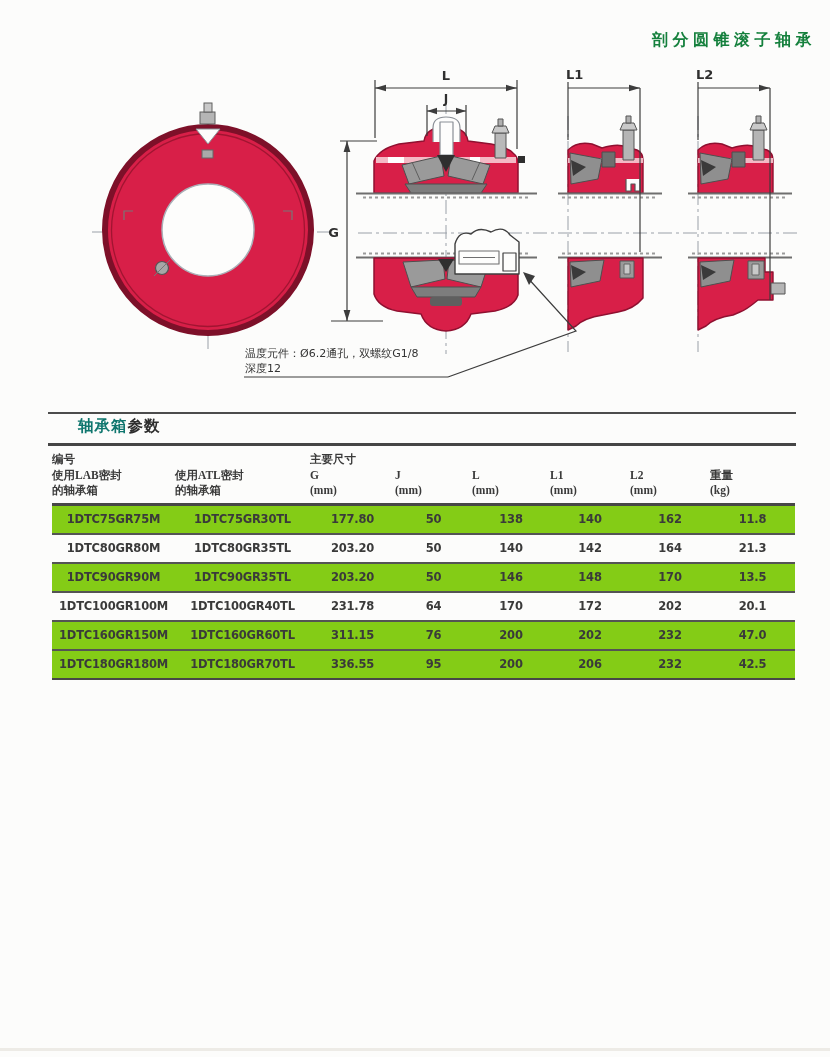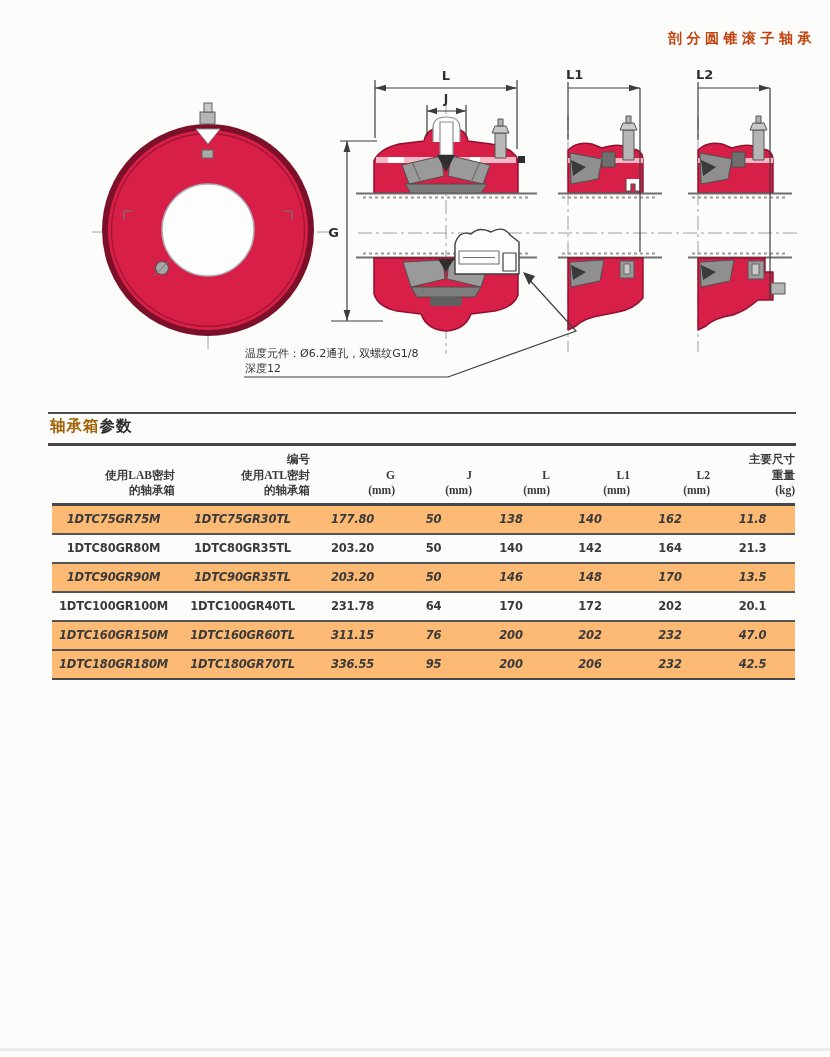--- a/index.html
+++ b/index.html
@@ -3,44 +3,44 @@
 <meta charset="utf-8">
 <style>
   html,body{margin:0;padding:0;background:#e9e7e3;}
   .page{
     position:relative;width:830px;height:1057px;margin:0 auto;
     background:#fcfcfb;overflow:hidden;
     font-family:"DejaVu Sans","Liberation Sans",sans-serif;
   }
   .doc-title{
     position:absolute;top:30px;right:14px;
-    font-size:14px;letter-spacing:4.5px;color:#c2410c;font-weight:600;
+    font-size:16px;letter-spacing:4.5px;color:#15803d;font-weight:600;
   }
   svg{position:absolute;top:0;left:0;font-family:"DejaVu Sans","Liberation Sans",sans-serif;}
   .rule{position:absolute;left:48px;width:748px;background:#4c4c4c;}
   .rule-top{top:412px;height:2px;}
   .rule-bottom{top:443px;height:2.5px;background:#454545;}
   .section-title{
     position:absolute;left:50px;top:416px;margin:0;
     font-size:15.5px;font-weight:bold;color:#2e2e2e;letter-spacing:1px;
   }
-  .section-title .hl{color:#a16207;}
+  .section-title .hl{color:#0f766e;margin-left:28px;}
   table.params{
     position:absolute;top:450px;left:52px;width:743px;
     border-collapse:collapse;table-layout:fixed;
     font-size:11.5px;color:#3a3a3a;
   }
-  table.params th{font-weight:bold;text-align:right;padding:0;}
+  table.params th{font-weight:bold;text-align:left;padding:0;}
   tr.group-row th{height:17px;vertical-align:bottom;font-size:11.5px;}
   tr.col-row th{line-height:1.3;padding:1px 0 5px;vertical-align:bottom;border-bottom:3px solid #474747;font-family:Liberation Serif, serif;}
   table.params tbody td{
     height:27px;text-align:center;font-weight:600;letter-spacing:-0.2px;
     border-bottom:2px solid #545454;padding:0;
   }
-  table.params tbody tr.shade{background:#fdba74;font-style:italic;}
+  table.params tbody tr.shade{background:#84cc16;}
   table.params tbody tr:last-child td{border-bottom:2.5px solid #474747;}
   .page-bottom-line{position:absolute;top:1048px;left:0;width:830px;height:3px;background:#edebe6;}
 </style>
 </head>
 <body>
 
 <div class="page">
 
   <div class="doc-title">剖分圆锥滚子轴承</div>
 

